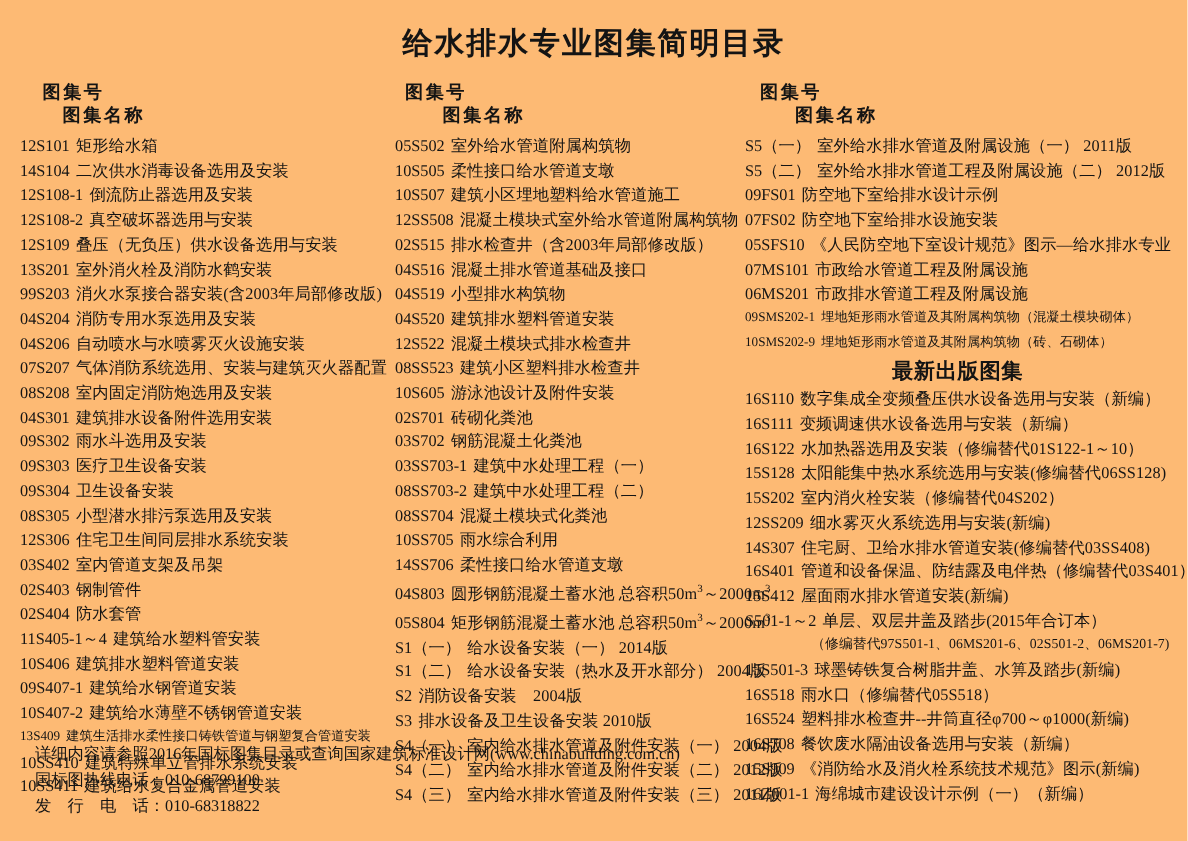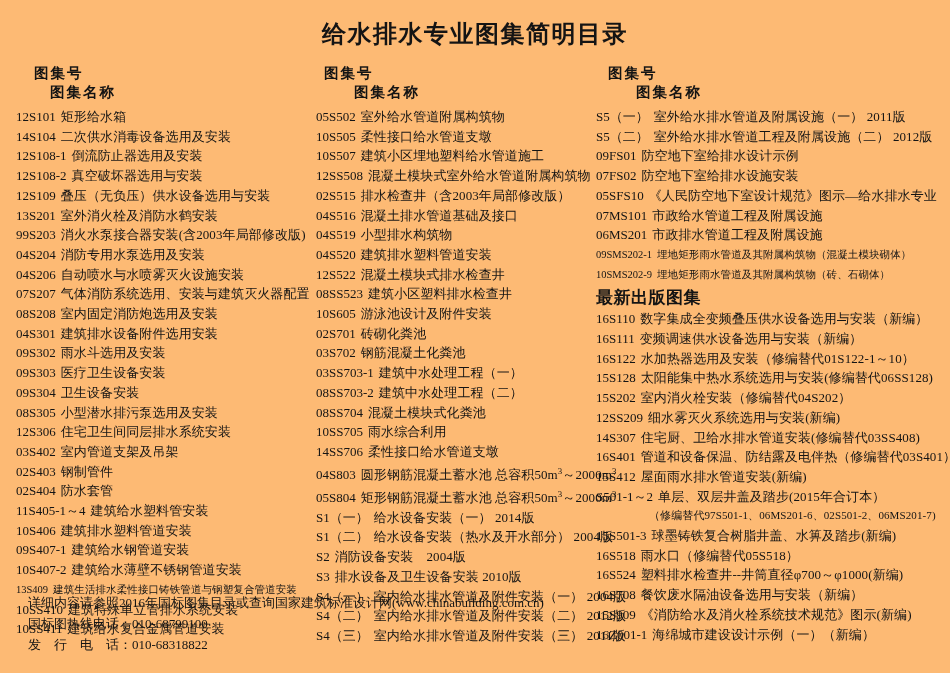--- a/index.html
+++ b/index.html
@@ -80,20 +80,21 @@
     padding-left: 48px;
     font-size: 11px;
   }
   .subhead {
     font-size: 17px;
     font-weight: bold;
     line-height: 24px;
     margin-top: 1px;
     letter-spacing: 0.5px;
     font-family: "DejaVu Sans", "Liberation Sans", sans-serif;
+    text-align: center;
   }
   .footer {
     position: absolute;
     left: 28px;
     bottom: 18px;
     font-size: 13px;
     line-height: 21px;
   }
   .footer div { white-space: nowrap; }
   sup { font-size: 0.68em; vertical-align: super; }

